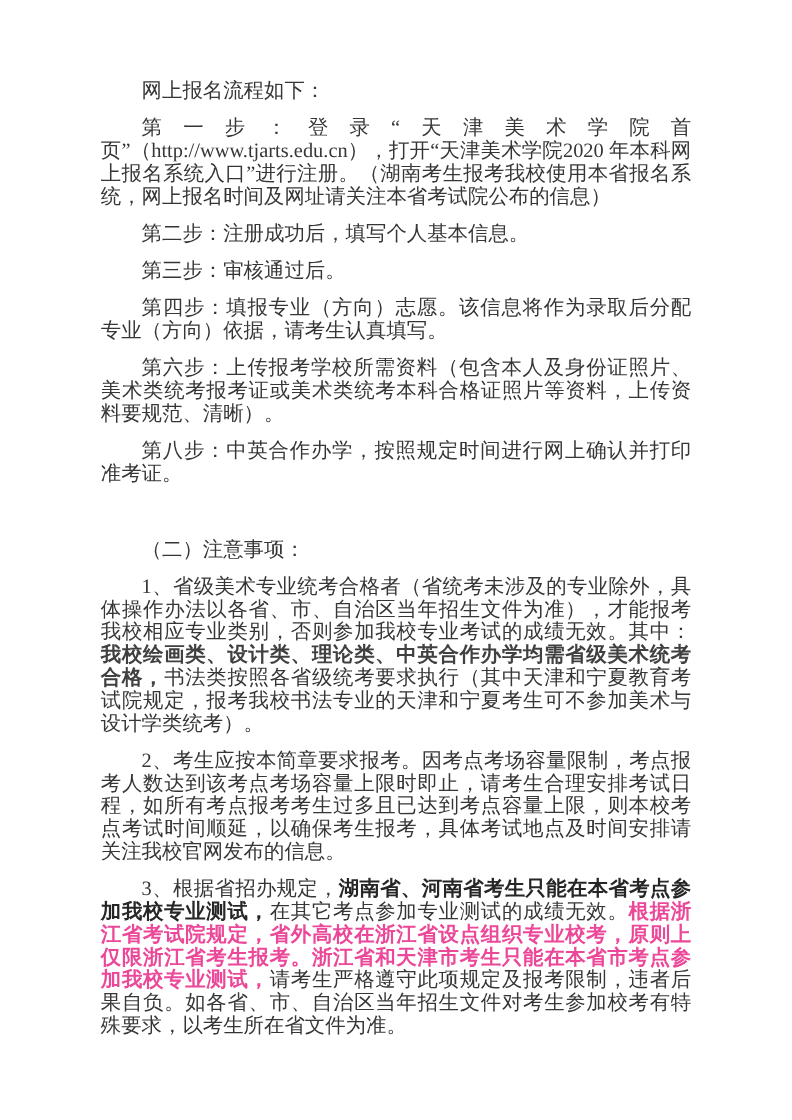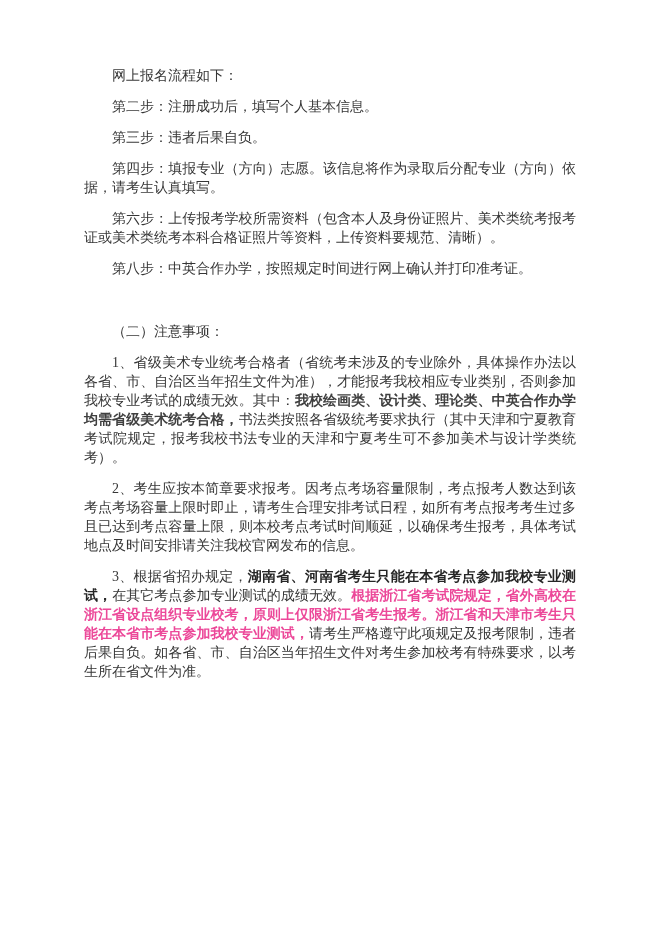--- a/index.html
+++ b/index.html
@@ -13,21 +13,21 @@
     height: 933px;
     background: #ffffff;
     overflow: hidden;
   }
   .content {
     position: absolute;
     left: 84px;
     top: 66px;
     width: 492px;
     font-family: "Liberation Serif", "DejaVu Serif", serif;
-    font-size: 14px;
+    font-size: 17px;
     line-height: 19px;
     color: #363636;
     text-align: justify;
     text-justify: inter-ideograph;
   }
   .content p {
     margin: 0 0 12px 0;
     text-indent: 2em;
   }
   .content p.section-gap {
@@ -37,22 +37,23 @@
     font-weight: 700;
     color: #262626;
   }
 </style>
 </head>
 <body style="background: rgb(255, 255, 255);">
 
 <div class="page">
   <main class="content" style="color: rgb(54, 54, 54);">
       <p><span>网上报名流程如下：</span></p>
+      <p><span>第一步：登录“天津美术学院首页”（http://www.tjarts.edu.cn），打开“天津美术学院2020 年本科网上报名系统入口”进行注册。（湖南考生报考我校使用本省报名系统，网上报名时间及网址请关注本省考试院公布的信息）</span></p>
       <p><span>第二步：注册成功后，填写个人基本信息。</span></p>
-      <p><span>第三步：违者后果自负。</span></p>
+      <p><span>第三步：审核通过后。</span></p>
       <p><span>第四步：填报专业（方向）志愿。该信息将作为录取后分配专业（方向）依据，请考生认真填写。</span></p>
       <p><span>第六步：上传报考学校所需资料（包含本人及身份证照片、美术类统考报考证或美术类统考本科合格证照片等资料，上传资料要规范、清晰）。</span></p>
       <p><span>第八步：中英合作办学，按照规定时间进行网上确认并打印准考证。</span></p>
       <p class="section-gap"><span>（二）注意事项：</span></p>
       <p><span>1、省级美术专业统考合格者（省统考未涉及的专业除外，具体操作办法以各省、市、自治区当年招生文件为准），才能报考我校相应专业类别，否则参加我校专业考试的成绩无效。其中：</span><strong style="color: #404040;">我校绘画类、设计类、理论类、中英合作办学均需省级美术统考合格，</strong><span>书法类按照各省级统考要求执行（其中天津和宁夏教育考试院规定，报考我校书法专业的天津和宁夏考生可不参加美术与设计学类统考）。</span></p>
       <p><span>2、考生应按本简章要求报考。因考点考场容量限制，考点报考人数达到该考点考场容量上限时即止，请考生合理安排考试日程，如所有考点报考考生过多且已达到考点容量上限，则本校考点考试时间顺延，以确保考生报考，具体考试地点及时间安排请关注我校官网发布的信息。</span></p>
       <p><span>3、根据省招办规定，</span><strong style="color: rgb(38, 38, 38);">湖南省、河南省考生只能在本省考点参加我校专业测试，</strong><span>在其它考点参加专业测试的成绩无效。</span><strong style="color: #ec4899; font-family: Liberation Serif, serif;">根据浙江省考试院规定，省外高校在浙江省设点组织专业校考，原则上仅限浙江省考生报考。浙江省和天津市考生只能在本省市考点参加我校专业测试，</strong><span>请考生严格遵守此项规定及报考限制，违者后果自负。如各省、市、自治区当年招生文件对考生参加校考有特殊要求，以考生所在省文件为准。</span></p>
     </main>
 </div>
 

